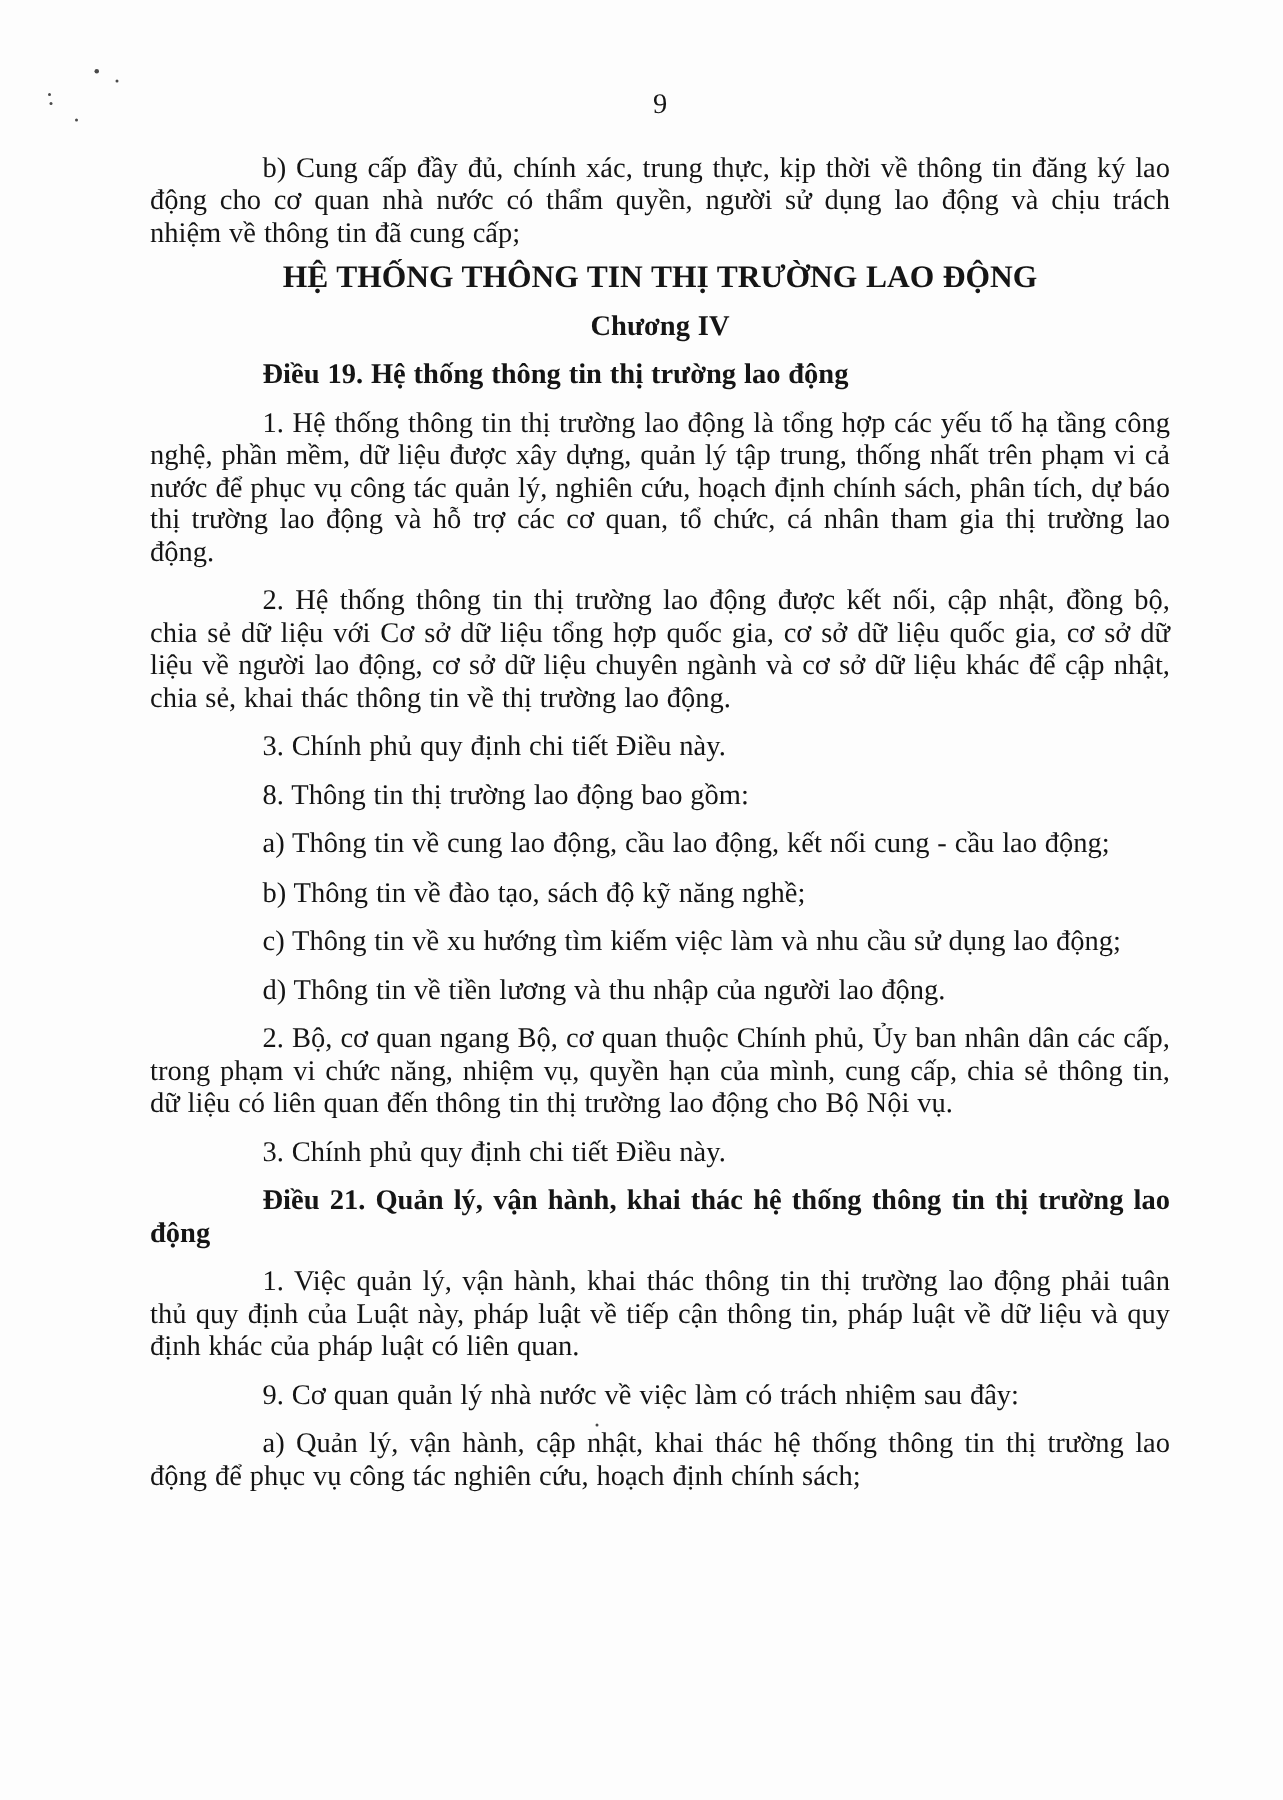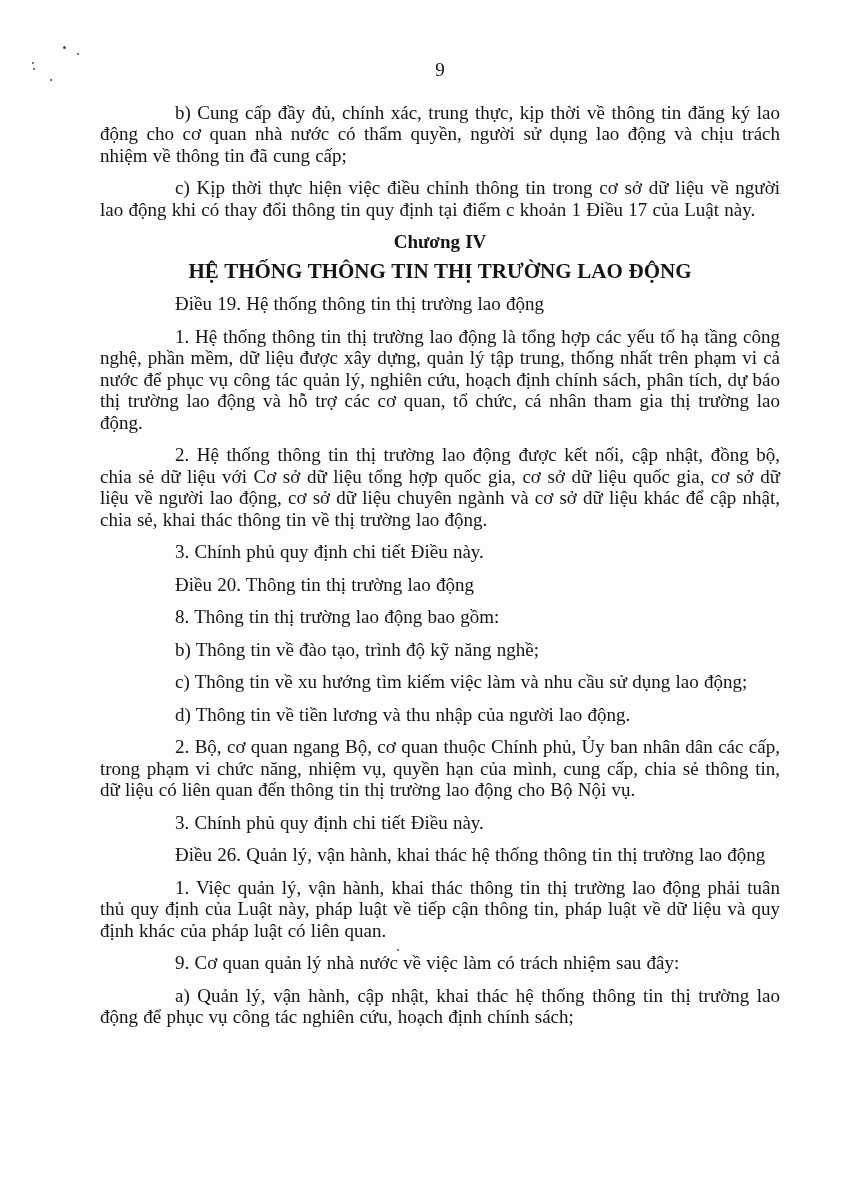--- a/index.html
+++ b/index.html
@@ -41,21 +41,21 @@
     margin-top: 5px;
   }
   .chapter-title {
     text-align: center;
     text-indent: 0;
     font-weight: bold;
     font-size: 21px;
     margin-top: -3px;
   }
   .article-heading {
-    font-weight: normal;
+    font-weight: bold;
   }
   
   .speck {
     position: absolute;
     width: 3px;
     height: 3px;
     background: #2a2a2a;
     border-radius: 50%;
     opacity: 0.85;
   }
@@ -75,34 +75,33 @@
   <div class="speck s2"></div>
   <div class="speck s3"></div>
   <div class="speck s4"></div>
   <div class="speck s5"></div>
   <div class="speck s6"></div>
 
   <div class="content">
     <div class="page-number">9</div>
     <div id="doc-body">
         <p class="para body">b) Cung cấp đầy đủ, chính xác, trung thực, kịp thời về thông tin đăng ký lao động cho cơ quan nhà nước có thẩm quyền, người sử dụng lao động và chịu trách nhiệm về thông tin đã cung cấp;</p>
-        <p class="para body">c) Kịp thời thực hiện việc điều chỉnh thông tin trong cơ sở dữ liệu về người lao động khi có thay đổi thông tin quy định tại điểm c khoản 1 Điều 17 của Luật này.</p>
+        <p class="para chapter-title">HỆ THỐNG THÔNG TIN THỊ TRƯỜNG LAO ĐỘNG</p>
         <p class="para chapter-number">Chương IV</p>
-        <p class="para chapter-title">HỆ THỐNG THÔNG TIN THỊ TRƯỜNG LAO ĐỘNG</p>
         <p class="para article-heading">Điều 19. Hệ thống thông tin thị trường lao động</p>
         <p class="para body">1. Hệ thống thông tin thị trường lao động là tổng hợp các yếu tố hạ tầng công nghệ, phần mềm, dữ liệu được xây dựng, quản lý tập trung, thống nhất trên phạm vi cả nước để phục vụ công tác quản lý, nghiên cứu, hoạch định chính sách, phân tích, dự báo thị trường lao động và hỗ trợ các cơ quan, tổ chức, cá nhân tham gia thị trường lao động.</p>
         <p class="para body">2. Hệ thống thông tin thị trường lao động được kết nối, cập nhật, đồng bộ, chia sẻ dữ liệu với Cơ sở dữ liệu tổng hợp quốc gia, cơ sở dữ liệu quốc gia, cơ sở dữ liệu về người lao động, cơ sở dữ liệu chuyên ngành và cơ sở dữ liệu khác để cập nhật, chia sẻ, khai thác thông tin về thị trường lao động.</p>
         <p class="para body">3. Chính phủ quy định chi tiết Điều này.</p>
-        <p class="para article-heading">Điều 20. Thông tin thị trường lao động</p>
         <p class="para body">8. Thông tin thị trường lao động bao gồm:</p>
-        <p class="para body">b) Thông tin về đào tạo, trình độ kỹ năng nghề;</p>
+        <p class="para body">a) Thông tin về cung lao động, cầu lao động, kết nối cung - cầu lao động;</p>
+        <p class="para body">b) Thông tin về đào tạo, sách độ kỹ năng nghề;</p>
         <p class="para body">c) Thông tin về xu hướng tìm kiếm việc làm và nhu cầu sử dụng lao động;</p>
         <p class="para body">d) Thông tin về tiền lương và thu nhập của người lao động.</p>
         <p class="para body">2. Bộ, cơ quan ngang Bộ, cơ quan thuộc Chính phủ, Ủy ban nhân dân các cấp, trong phạm vi chức năng, nhiệm vụ, quyền hạn của mình, cung cấp, chia sẻ thông tin, dữ liệu có liên quan đến thông tin thị trường lao động cho Bộ Nội vụ.</p>
         <p class="para body">3. Chính phủ quy định chi tiết Điều này.</p>
-        <p class="para article-heading">Điều 26. Quản lý, vận hành, khai thác hệ thống thông tin thị trường lao động</p>
+        <p class="para article-heading">Điều 21. Quản lý, vận hành, khai thác hệ thống thông tin thị trường lao động</p>
         <p class="para body">1. Việc quản lý, vận hành, khai thác thông tin thị trường lao động phải tuân thủ quy định của Luật này, pháp luật về tiếp cận thông tin, pháp luật về dữ liệu và quy định khác của pháp luật có liên quan.</p>
         <p class="para body">9. Cơ quan quản lý nhà nước về việc làm có trách nhiệm sau đây:</p>
         <p class="para body">a) Quản lý, vận hành, cập nhật, khai thác hệ thống thông tin thị trường lao động để phục vụ công tác nghiên cứu, hoạch định chính sách;</p>
       </div>
   </div>
 
 </div>
 
 </body></html>

